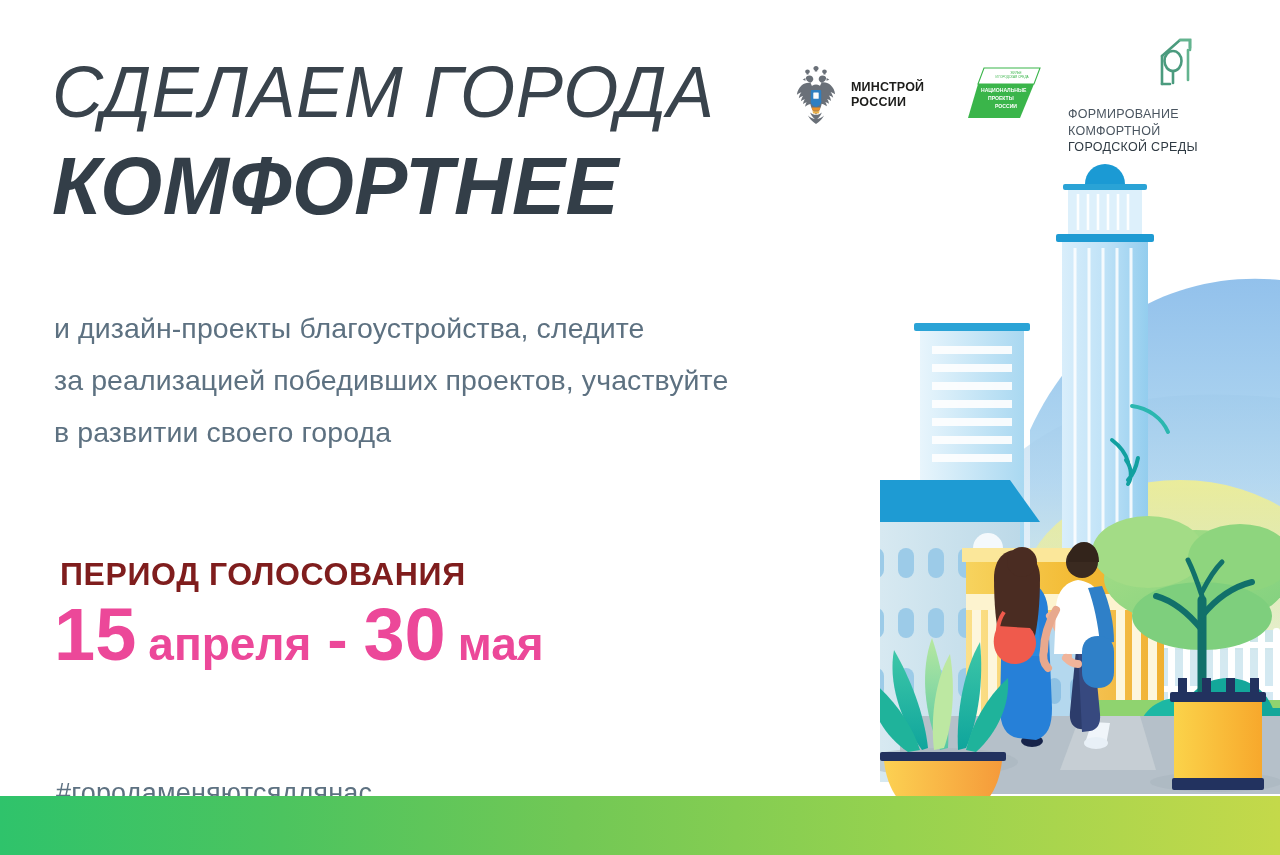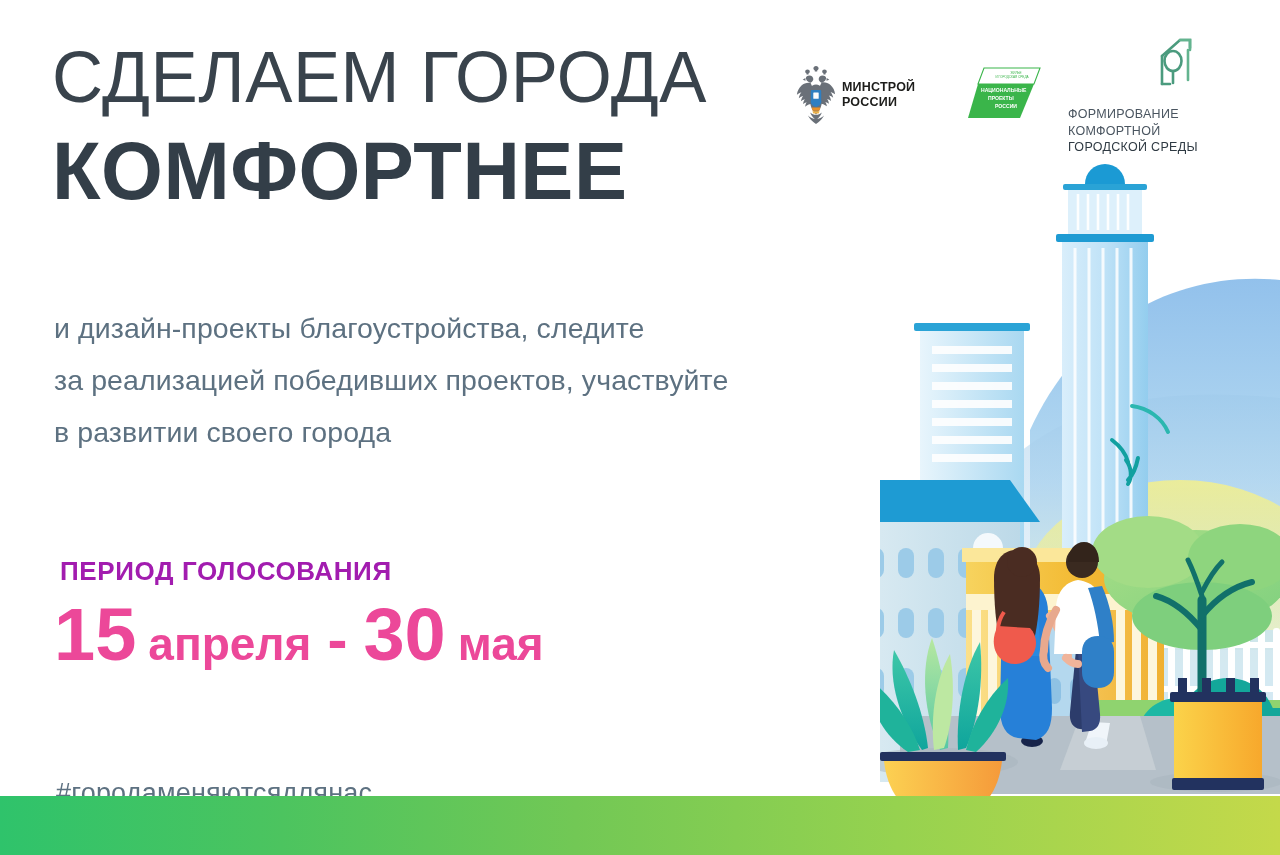--- a/index.html
+++ b/index.html
@@ -20,21 +20,21 @@
 
   
   .logo-row{
     position:absolute;
     top:55px;left:790px;
     width:470px;height:80px;
     display:flex;align-items:center;
     gap:0px;
   }
   .logo-minstroy{
-    display:flex;align-items:center;
+    display:flex;align-items:center;gap:9px;
     width:160px;
   }
   .eagle{width:52px;height:62px;flex:0 0 52px;}
   .logo-minstroy-text{
     font-size:12.5px;font-weight:bold;line-height:1.18;
     color:#1d1d1b;letter-spacing:.2px;
     white-space:pre-line;
   }
   .logo-np{
     width:80px;height:62px;flex:0 0 80px;
@@ -49,22 +49,23 @@
   .fks-mark{width:42px;height:62px;flex:0 0 42px;}
   .fks-text{
     font-size:12.5px;line-height:1.32;color:#3f4b54;
     letter-spacing:.3px;
   }
   .fks-text .l1,.fks-text .l2{font-weight:400;color:#4a5560;}
   .fks-text .l3{font-weight:normal;color:#2f3a43;}
 
   
   .headline{
-    position:absolute;left:52px;top:41px;
+    position:absolute;left:52px;top:56px;
     width:720px;
+    font-style:italic;
   }
   .headline .ln1{
     font-size:73px;line-height:.98;
     font-weight:300;letter-spacing:.5px;
     color:#39434c;
     white-space:nowrap;
     transform:scaleX(.97);transform-origin:left center;
   }
   .headline .ln2{
     font-size:82px;line-height:1.02;
@@ -81,22 +82,22 @@
     width:860px;
     font-size:28.5px;line-height:52px;
     color:#5d7181;font-weight:400;
     letter-spacing:.1px;
   }
   .body-copy div{white-space:nowrap;}
 
   
   .vote-label{
     position:absolute;left:60px;top:556px;
-    font-size:26px;font-weight:bold;
-    letter-spacing:.6px;color:#a21caf;
+    font-size:32px;font-weight:bold;
+    letter-spacing:.6px;color:#7f1d1d;
   }
   .vote-dates{
     position:absolute;left:54px;top:598px;
     color:#ec4899;white-space:nowrap;
     display:flex;align-items:baseline;
   }
   .vote-dates .num{font-size:74px;font-weight:bold;line-height:1;}
   .vote-dates .word{font-size:46px;font-weight:bold;line-height:1;margin-left:12px;text-align:right;}
   .vote-dates .dash{font-size:60px;font-weight:bold;line-height:1;margin:0 16px;}
 

